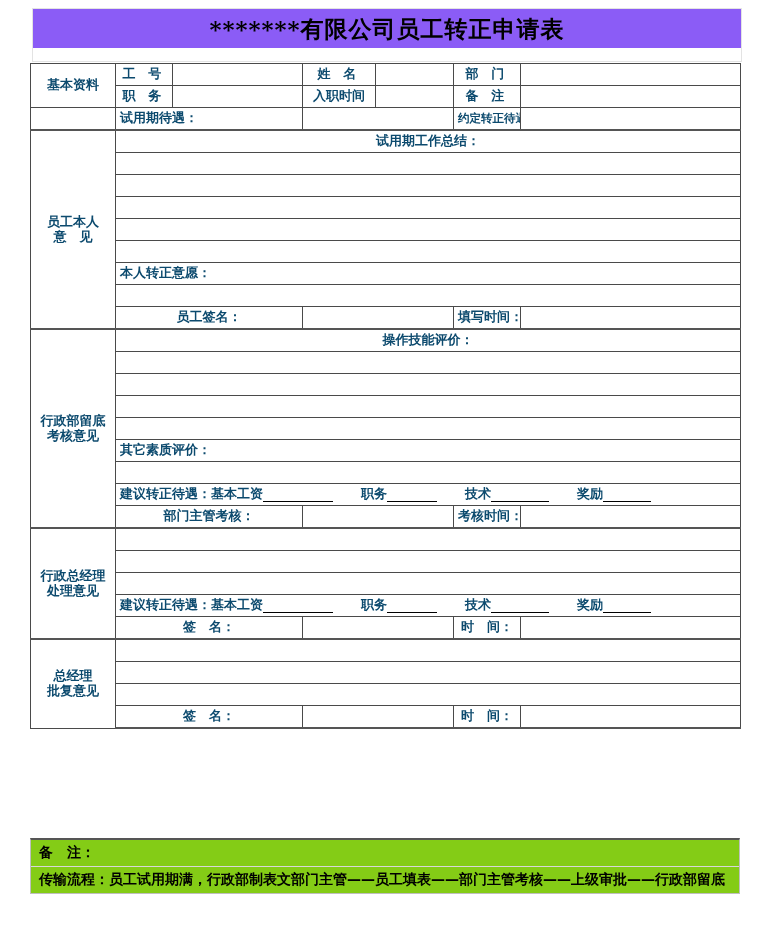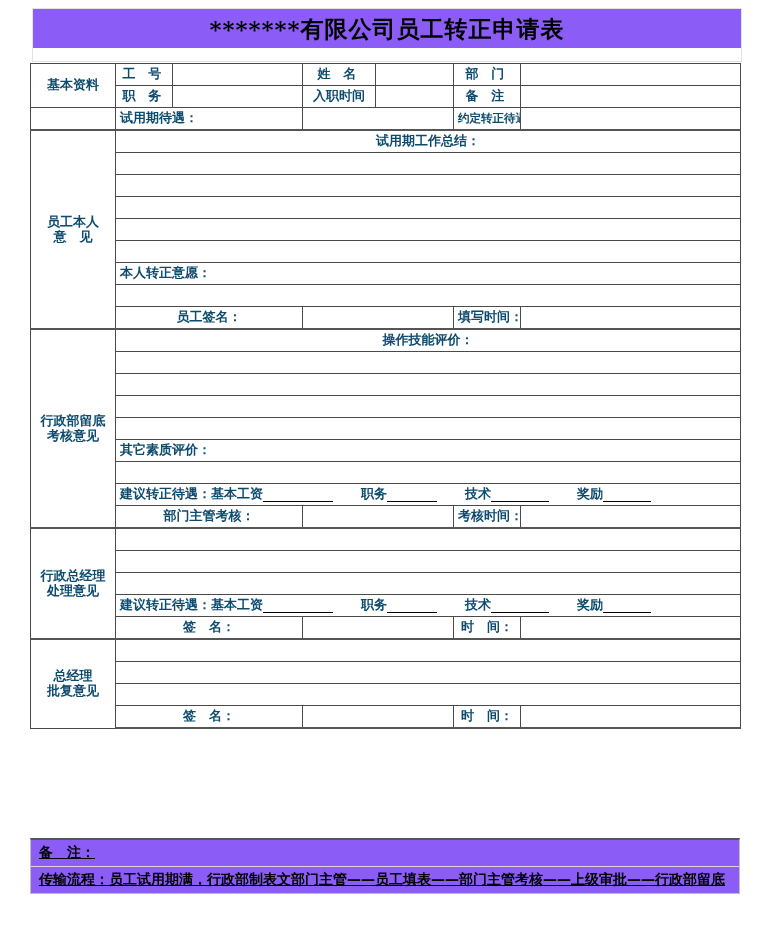--- a/index.html
+++ b/index.html
@@ -74,22 +74,21 @@
   .u-base{width:70px;}
   .u-post{width:50px;}
   .u-tech{width:58px;}
   .u-bonus{width:48px;}
   .gap-md{display:inline-block;width:28px;}
 
   
   .remarks{
     position:absolute;left:30px;top:838px;width:708px;
     border:1px solid #bfbfbf;border-top:2px solid #555;
-    background:#8b5cf6;
-    text-decoration:underline;
+    background:#84cc16;
   }
   .remarks .r1{
     height:26px;display:flex;align-items:center;
     padding-left:8px;font-weight:bold;font-size:14px;
     border-bottom:1px solid #d8d8d8;
   }
   .remarks .r2{
     height:26px;display:flex;align-items:center;
     padding-left:8px;font-size:14px;font-weight:bold;
     white-space:nowrap;

